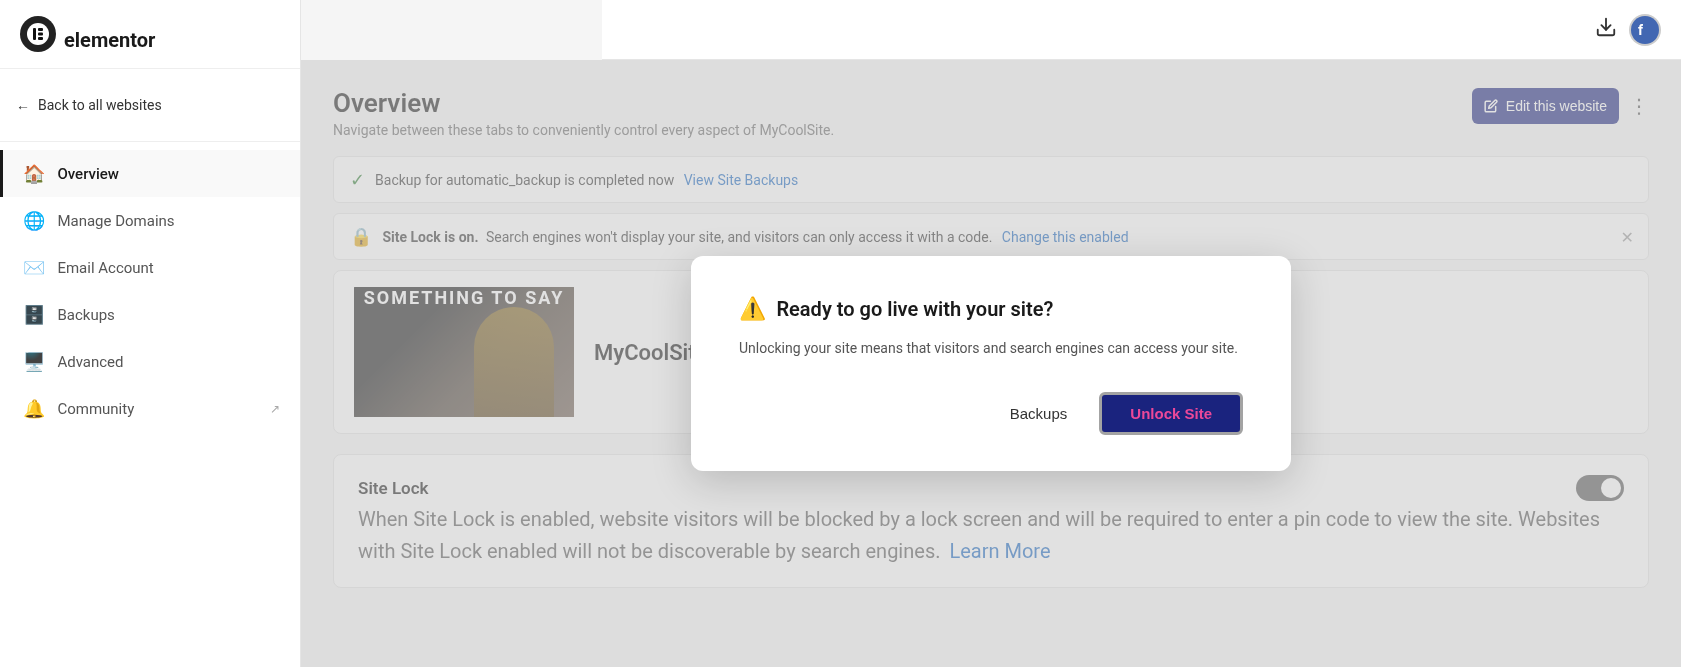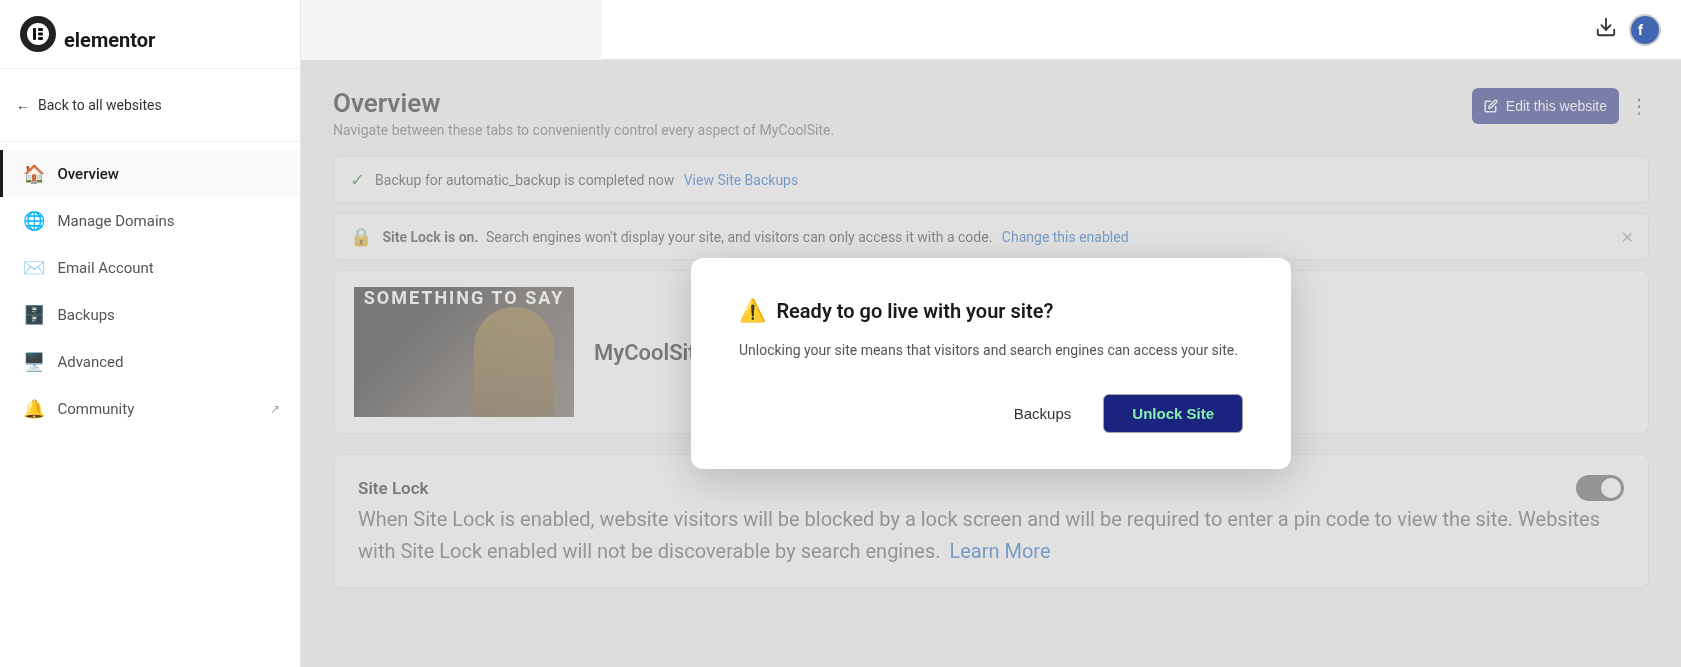--- a/index.html
+++ b/index.html
@@ -152,22 +152,22 @@
       background: none;
       border: none;
       color: #333;
       font-size: 15px;
       cursor: pointer;
       padding: 8px 16px;
     }
 
     .btn-unlock {
       background: #1a237e;
-      color: #86efac;
-      border: 1px solid #a3a3a3;
+      color: #ec4899;
+      border: 3px solid #a3a3a3;
       border-radius: 6px;
       font-size: 15px;
       font-weight: 600;
       padding: 10px 28px;
       cursor: pointer;
     }
 
     
     .page-header {
       display: flex;

